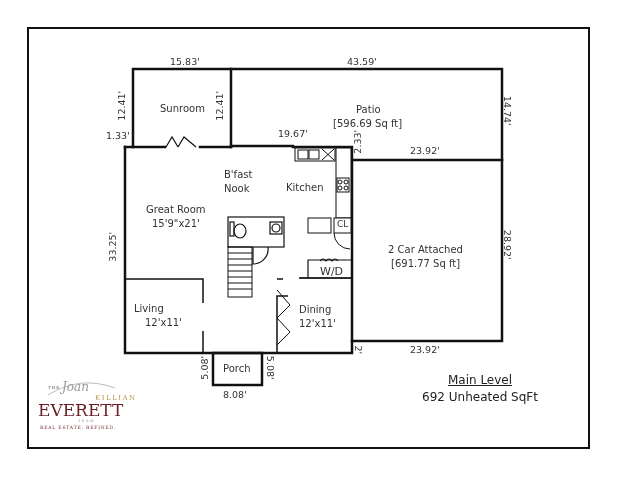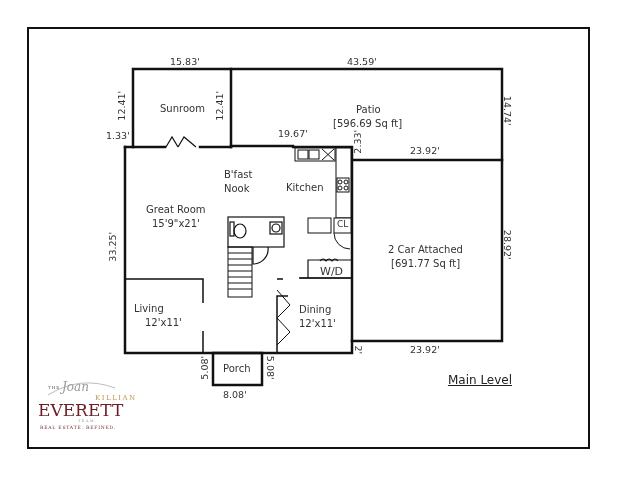--- a/index.html
+++ b/index.html
@@ -132,20 +132,21 @@
 <div class="lbl" style="left:388px;top:245px;">2 Car Attached</div>
 <div class="lbl" style="left:391px;top:259px;">[691.77 Sq ft]</div>
 <div class="lbl" style="left:134px;top:304px;">Living</div>
 <div class="lbl" style="left:145px;top:318px;">12'x11'</div>
 <div class="lbl" style="left:299px;top:305px;">Dining</div>
 <div class="lbl" style="left:299px;top:319px;">12'x11'</div>
 <div class="lbl" style="left:223px;top:364px;">Porch</div>
 
 <div class="summary">
   <div class="title">Main Level</div>
+  <div>692 Unheated SqFt</div>
 </div>
 
 <div class="logo">
   <span class="the">THE</span>
   <span class="script">Joan</span>
   <span class="killian">KILLIAN</span>
   <span class="everett">EVERETT</span>
   <span class="team">TEAM</span>
   <span class="tag">REAL ESTATE. REFINED.</span>
 </div>

